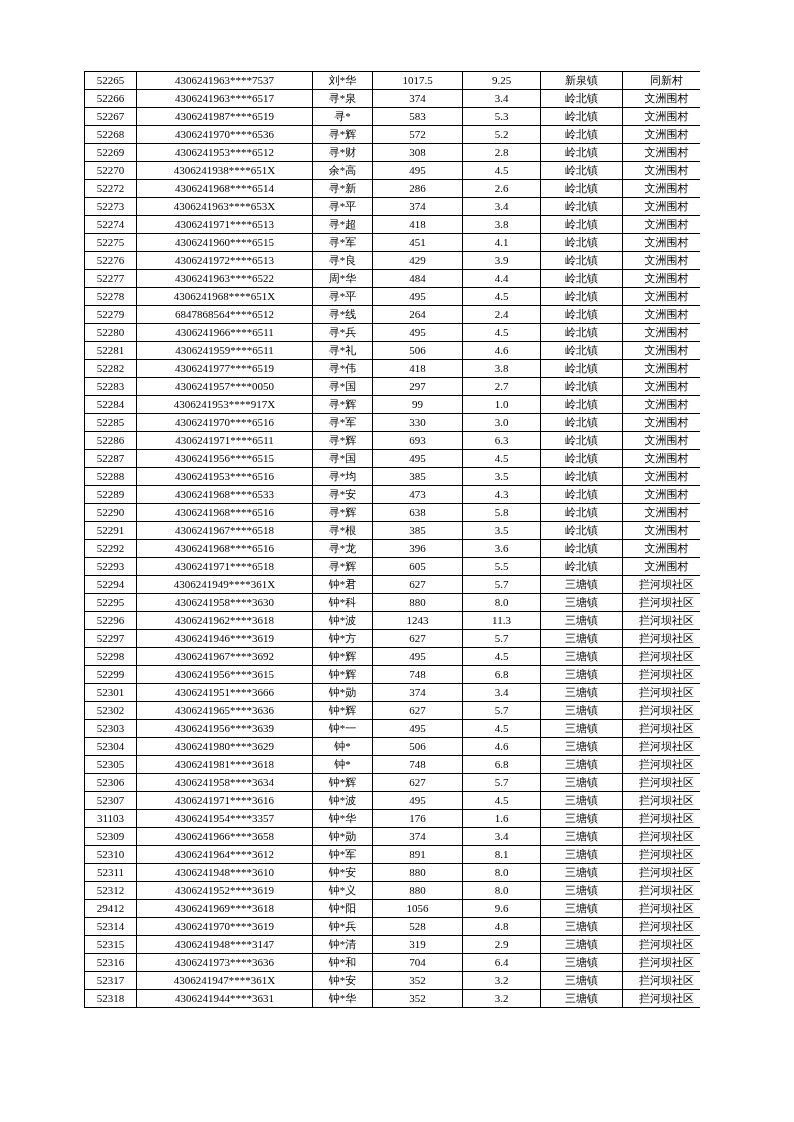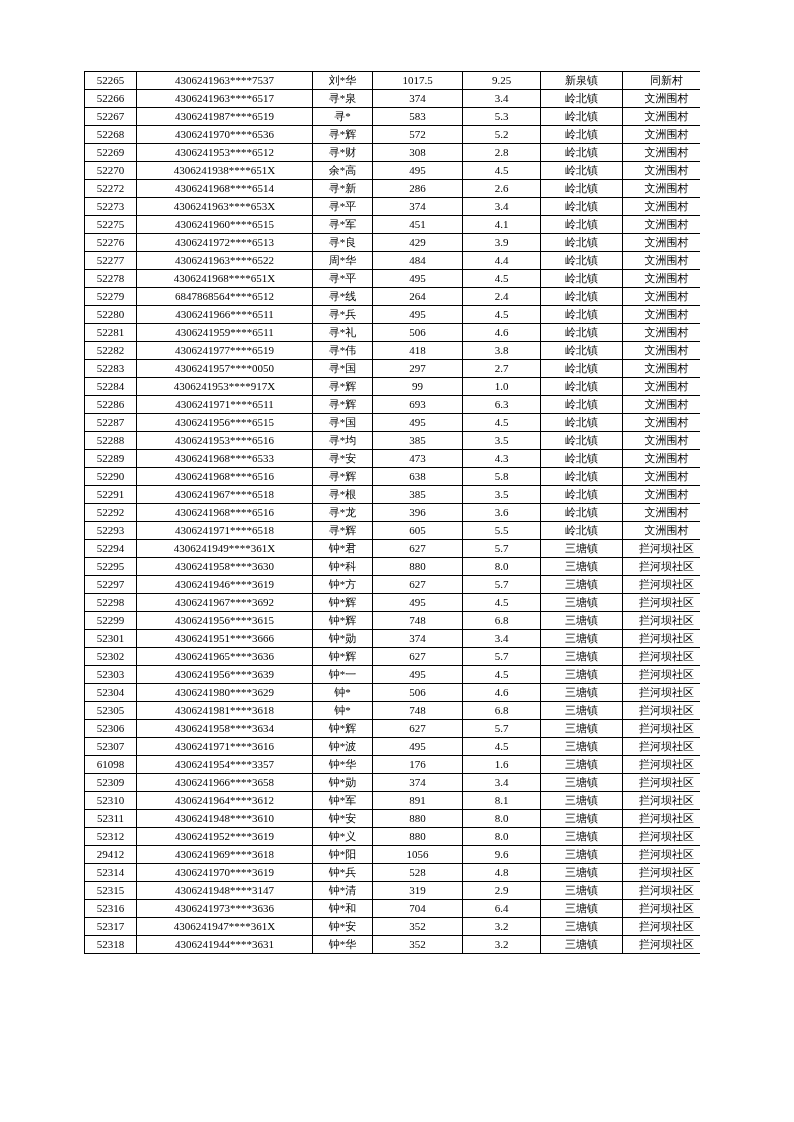--- a/index.html
+++ b/index.html
@@ -126,20 +126,29 @@
         <tr>
           <td>52273</td>
           <td>4306241963****653X</td>
           <td>寻*平</td>
           <td>374</td>
           <td>3.4</td>
           <td>岭北镇</td>
           <td>文洲围村</td>
         </tr>
         <tr>
+          <td>52274</td>
+          <td>4306241971****6513</td>
+          <td>寻*超</td>
+          <td>418</td>
+          <td>3.8</td>
+          <td>岭北镇</td>
+          <td>文洲围村</td>
+        </tr>
+        <tr>
           <td>52275</td>
           <td>4306241960****6515</td>
           <td>寻*军</td>
           <td>451</td>
           <td>4.1</td>
           <td>岭北镇</td>
           <td>文洲围村</td>
         </tr>
         <tr>
           <td>52276</td>
@@ -216,20 +225,29 @@
         <tr>
           <td>52284</td>
           <td>4306241953****917X</td>
           <td>寻*辉</td>
           <td>99</td>
           <td>1.0</td>
           <td>岭北镇</td>
           <td>文洲围村</td>
         </tr>
         <tr>
+          <td>52285</td>
+          <td>4306241970****6516</td>
+          <td>寻*军</td>
+          <td>330</td>
+          <td>3.0</td>
+          <td>岭北镇</td>
+          <td>文洲围村</td>
+        </tr>
+        <tr>
           <td>52286</td>
           <td>4306241971****6511</td>
           <td>寻*辉</td>
           <td>693</td>
           <td>6.3</td>
           <td>岭北镇</td>
           <td>文洲围村</td>
         </tr>
         <tr>
           <td>52287</td>
@@ -306,20 +324,29 @@
         <tr>
           <td>52295</td>
           <td>4306241958****3630</td>
           <td>钟*科</td>
           <td>880</td>
           <td>8.0</td>
           <td>三塘镇</td>
           <td>拦河坝社区</td>
         </tr>
         <tr>
+          <td>52296</td>
+          <td>4306241962****3618</td>
+          <td>钟*波</td>
+          <td>1243</td>
+          <td>11.3</td>
+          <td>三塘镇</td>
+          <td>拦河坝社区</td>
+        </tr>
+        <tr>
           <td>52297</td>
           <td>4306241946****3619</td>
           <td>钟*方</td>
           <td>627</td>
           <td>5.7</td>
           <td>三塘镇</td>
           <td>拦河坝社区</td>
         </tr>
         <tr>
           <td>52298</td>
@@ -396,21 +423,21 @@
         <tr>
           <td>52307</td>
           <td>4306241971****3616</td>
           <td>钟*波</td>
           <td>495</td>
           <td>4.5</td>
           <td>三塘镇</td>
           <td>拦河坝社区</td>
         </tr>
         <tr>
-          <td>61098</td>
+          <td>31103</td>
           <td>4306241954****3357</td>
           <td>钟*华</td>
           <td>176</td>
           <td>1.6</td>
           <td>三塘镇</td>
           <td>拦河坝社区</td>
         </tr>
         <tr>
           <td>52309</td>
           <td>4306241966****3658</td>

